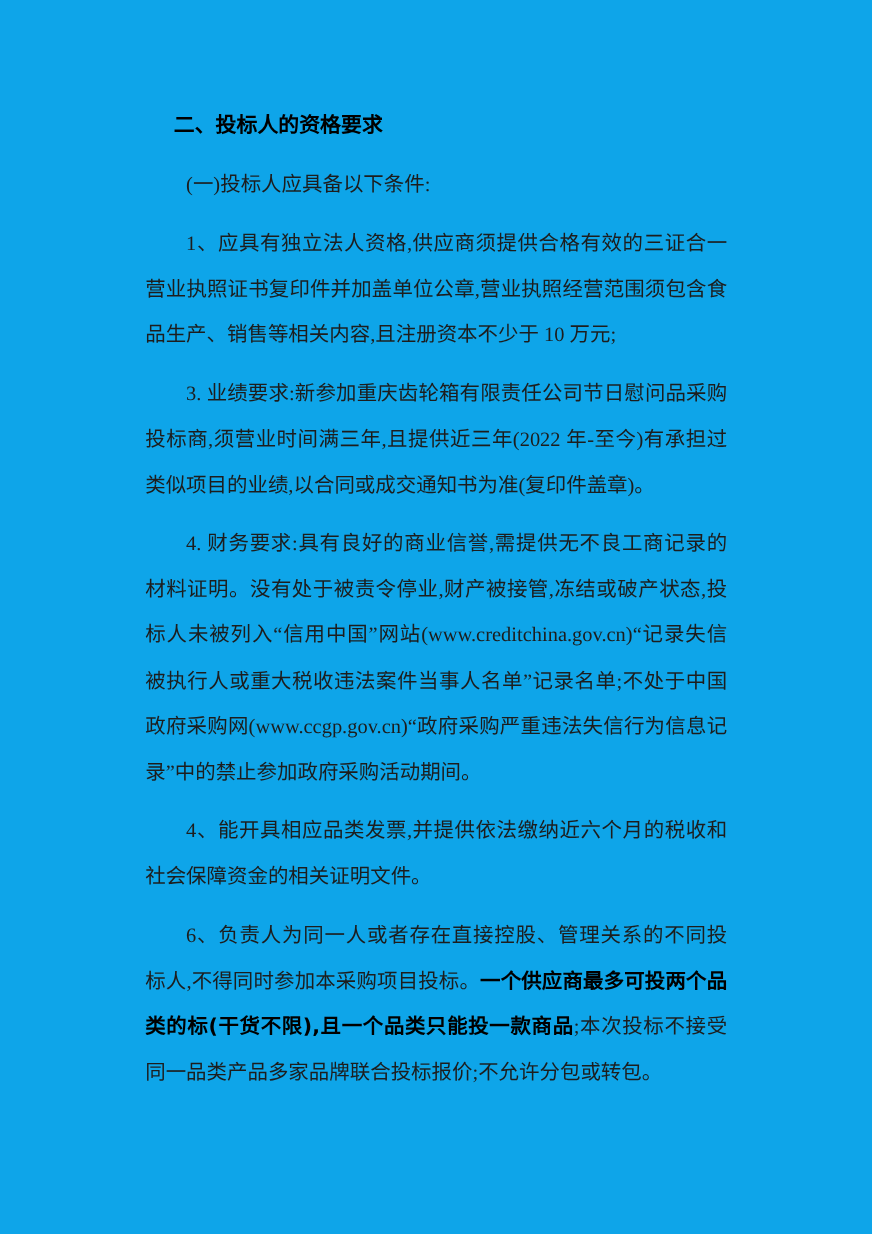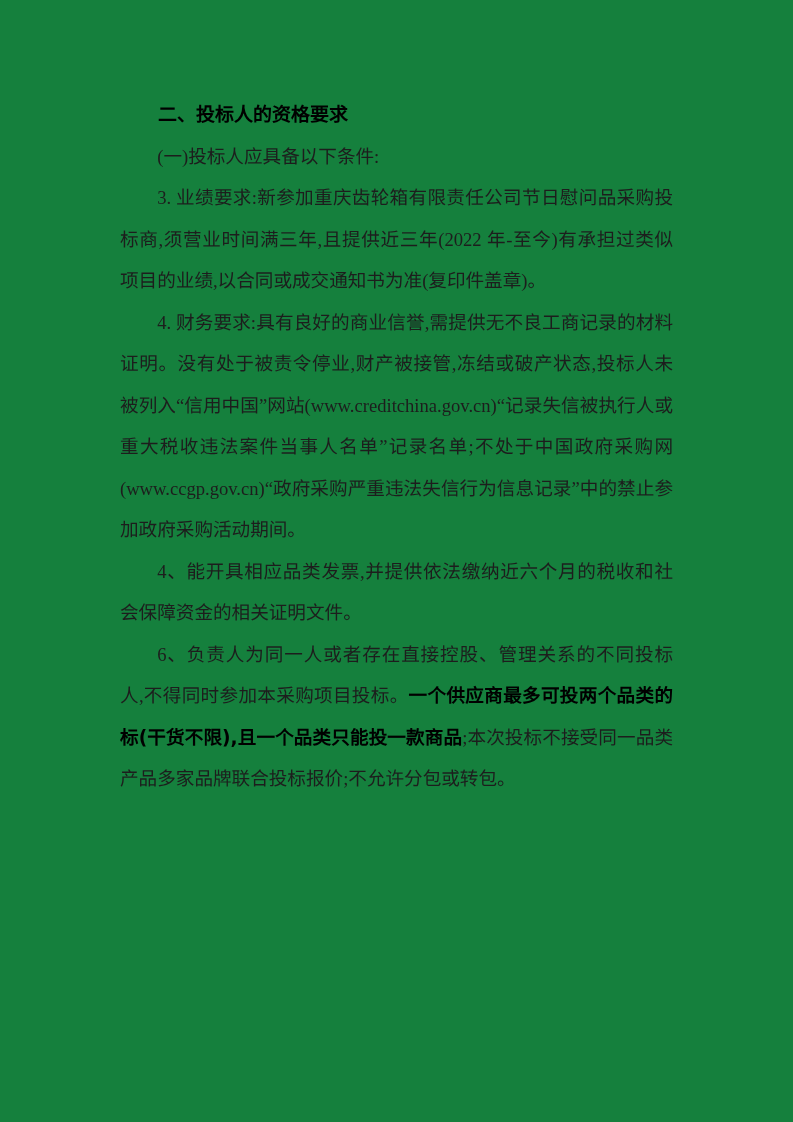--- a/index.html
+++ b/index.html
@@ -5,58 +5,59 @@
   html, body {
     margin: 0;
     padding: 0;
     background: #ffffff;
   }
   .page {
     position: relative;
     width: 793px;
     height: 1122px;
     box-sizing: border-box;
-    background: #15803d;
+    background: #0ea5e9;
     padding: 94px 120px 0 120px;
     overflow: hidden;
     font-family: "Liberation Serif", "DejaVu Serif", serif;
     font-size: 18.6px;
     line-height: 41.5px;
     color: #1d1d1d;
   }
   .heading {
     margin: 0;
     font-family: "DejaVu Sans", "Liberation Sans", sans-serif;
     font-size: 19px;
     font-weight: 700;
     color: #000000;
     text-indent: 2em;
     line-height: 41.5px;
     white-space: nowrap;
   }
   .para {
-    margin: 0;
+    margin: 12px;
     text-align: justify;
     text-justify: inter-character;
     text-indent: 2em;
   }
   .run {
     font-weight: 400;
   }
   .run.bold {
     font-weight: 700;
     font-family: "DejaVu Sans", "Liberation Sans", sans-serif;
     color: #000000;
   }
 </style>
 </head>
 <body>
 
 <div class="page">
   <h2 class="heading">二、投标人的资格要求</h2>
   <div id="doc-body">
       <p class="para"><span class="run">(一)投标人应具备以下条件:</span></p>
+      <p class="para"><span class="run">1、应具有独立法人资格,供应商须提供合格有效的三证合一营业执照证书复印件并加盖单位公章,营业执照经营范围须包含食品生产、销售等相关内容,且注册资本不少于 10 万元;</span></p>
       <p class="para"><span class="run">3. 业绩要求:新参加重庆齿轮箱有限责任公司节日慰问品采购投标商,须营业时间满三年,且提供近三年(2022 年-至今)有承担过类似项目的业绩,以合同或成交通知书为准(复印件盖章)。</span></p>
       <p class="para"><span class="run">4. 财务要求:具有良好的商业信誉,需提供无不良工商记录的材料证明。没有处于被责令停业,财产被接管,冻结或破产状态,投标人未被列入“信用中国”网站(www.creditchina.gov.cn)“记录失信被执行人或重大税收违法案件当事人名单”记录名单;不处于中国政府采购网(www.ccgp.gov.cn)“政府采购严重违法失信行为信息记录”中的禁止参加政府采购活动期间。</span></p>
       <p class="para"><span class="run">4、能开具相应品类发票,并提供依法缴纳近六个月的税收和社会保障资金的相关证明文件。</span></p>
       <p class="para"><span class="run">6、负责人为同一人或者存在直接控股、管理关系的不同投标人,不得同时参加本采购项目投标。</span><span class="run bold">一个供应商最多可投两个品类的标(干货不限),且一个品类只能投一款商品</span><span class="run">;本次投标不接受同一品类产品多家品牌联合投标报价;不允许分包或转包。</span></p>
     </div>
 </div>
 
 </body></html>

